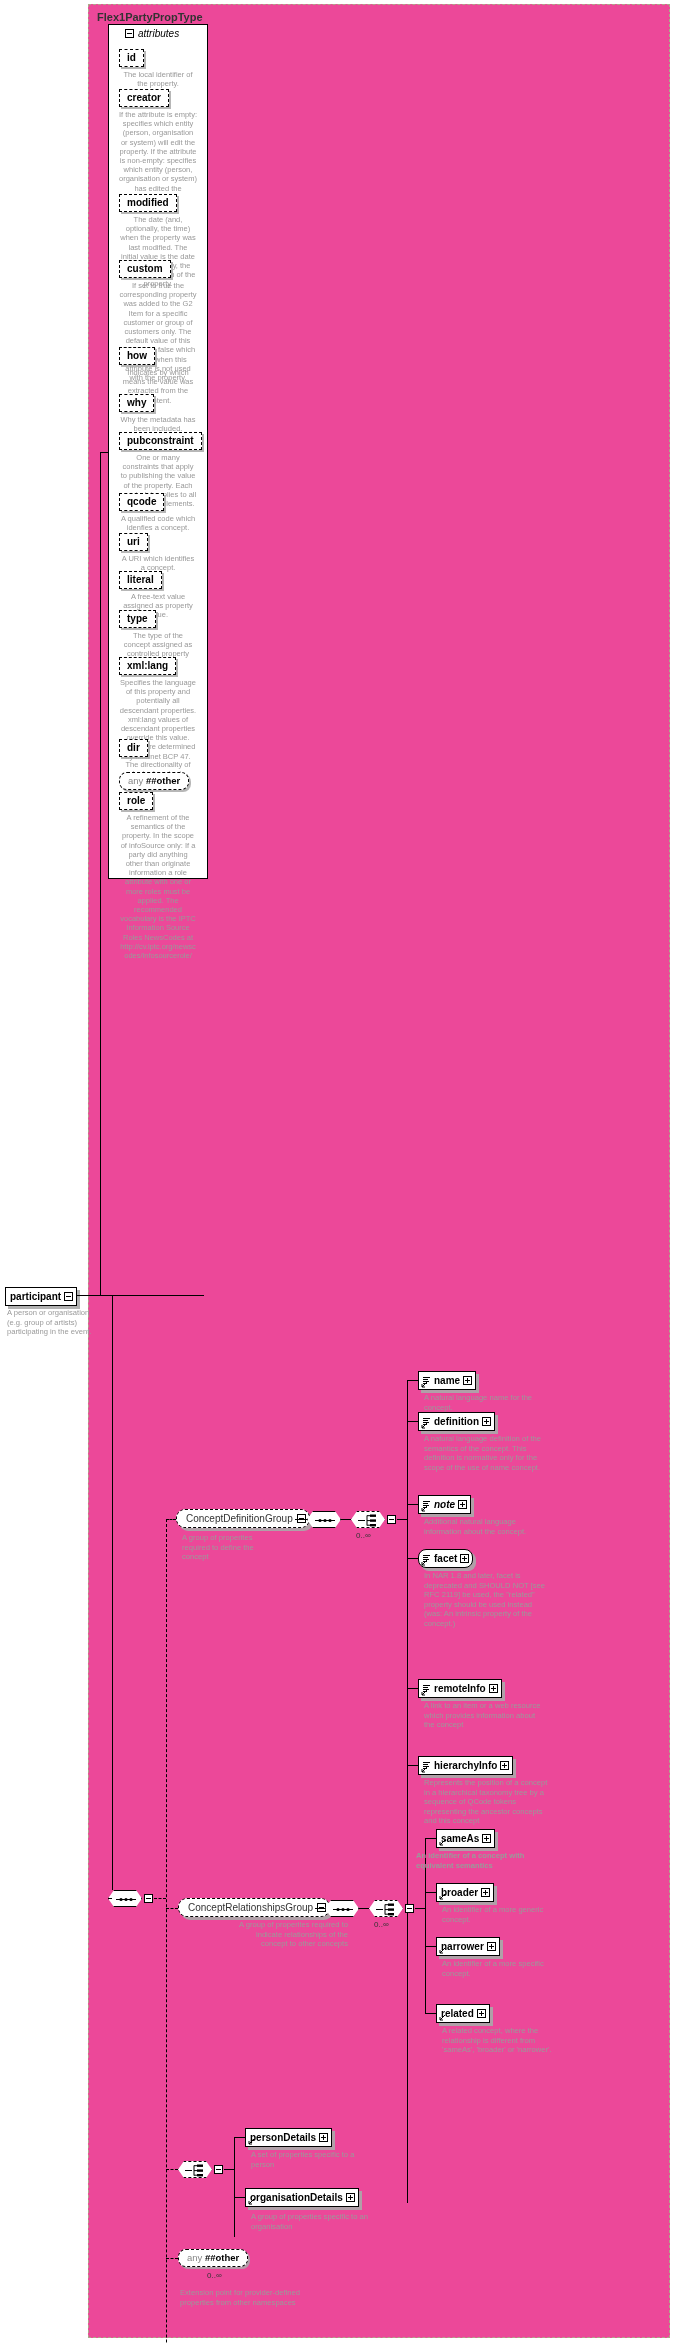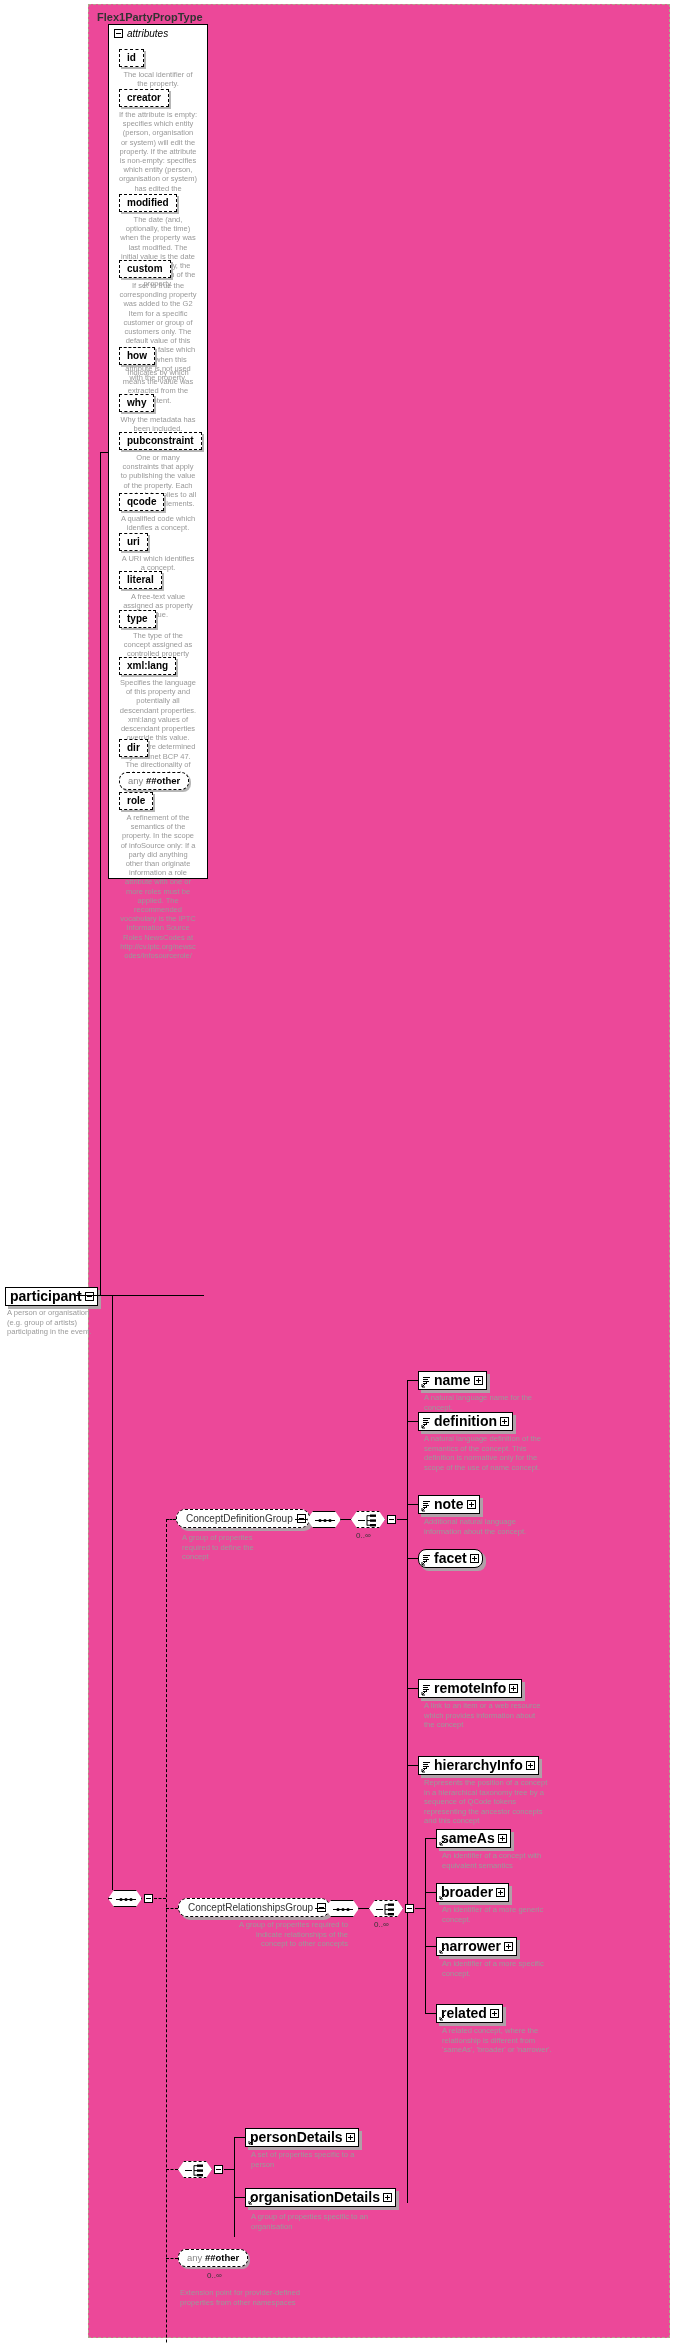--- a/index.html
+++ b/index.html
@@ -39,21 +39,21 @@
     left: 108px; top: 24px;
     width: 100px; height: 855px;
     background: #ffffff;
     border: 1px solid #000000;
   }
   .attributes-header {
     position: absolute;
     left: 0; top: 0;
     width: 100%;
     height: 16px;
-    padding-left: 5px;
+    padding-left: 16px;
     display: flex; align-items: center;
     gap: 4px;
   }
   .attributes-header .lbl {
     font-size: 10px;
     font-style: italic;
     color: #000;
   }
   .expander {
     width: 9px; height: 9px;
@@ -121,21 +121,21 @@
     background: #ffffff;
     border: 1px solid #000000;
     box-shadow: 3px 3px 0 rgba(170,170,170,0.9);
     display: flex;
     align-items: center;
     padding: 2px 3px 2px 4px;
     gap: 3px;
     white-space: nowrap;
   }
   .elem-label {
-    font-size: 14px;
+    font-size: 10px;
     font-weight: bold;
     color: #000000;
     line-height: 13px;
   }
   .elem-desc {
     position: absolute;
     font-size: 7.6px;
     line-height: 9.6px;
     color: #9a9a9a;
   }
@@ -415,21 +415,21 @@
     <span class="expander plus"></span>
     <span class="arrow-glyph">
       <svg width="7" height="7" viewBox="0 0 7 7">
           <path d="M6 1 L1 6 M1 6 L1 3 M1 6 L4 6" stroke="#000" stroke-width="1" fill="none"></path>
         </svg>
     </span>
   </div>
   <div class="elem-desc" style="left:424px; top:1434px; width:122px;">A natural language definition of the semantics of the concept. This definition is normative only for the scope of the use of name concept.</div>
 
   <div class="line h" style="left:407px; top:1504px; width:11px;"></div>
-  <div class="elem-box" style="left:418px; top:1495px;">
+  <div class="elem-box" style="left:418px; top:1495px;font-style:italic;">
     <span class="doc-glyph">
         <i></i>
         <i></i>
         <i></i>
         <i></i>
       </span>
     <span class="elem-label">note</span>
     <span class="expander plus"></span>
     <span class="arrow-glyph">
       <svg width="7" height="7" viewBox="0 0 7 7">
@@ -448,20 +448,21 @@
         <i></i>
       </span>
     <span class="elem-label">facet</span>
     <span class="expander plus"></span>
     <span class="arrow-glyph">
       <svg width="7" height="7" viewBox="0 0 7 7">
           <path d="M6 1 L1 6 M1 6 L1 3 M1 6 L4 6" stroke="#000" stroke-width="1" fill="none"></path>
         </svg>
     </span>
   </div>
+  <div class="elem-desc" style="left:424px; top:1571px; width:124px;">In NAR 1.8 and later, facet is deprecated and SHOULD NOT [see RFC 2119] be used, the "related" property should be used instead (was: An intrinsic property of the concept.)</div>
 
   <div class="line h" style="left:407px; top:1688px; width:11px;"></div>
   <div class="elem-box" style="left:418px; top:1679px;">
     <span class="doc-glyph">
         <i></i>
         <i></i>
         <i></i>
         <i></i>
       </span>
     <span class="elem-label">remoteInfo</span>
@@ -534,21 +535,21 @@
   <div class="line h" style="left:425px; top:1838px; width:11px;"></div>
   <div class="elem-box" style="left:436px; top:1829px;">
     <span class="elem-label">sameAs</span>
     <span class="expander plus"></span>
     <span class="arrow-glyph">
       <svg width="7" height="7" viewBox="0 0 7 7">
           <path d="M6 1 L1 6 M1 6 L1 3 M1 6 L4 6" stroke="#000" stroke-width="1" fill="none"></path>
         </svg>
     </span>
   </div>
-  <div class="elem-desc" style="left:442px; top:1851px; width:118px;">An identifier of a concept with equivalent semantics</div>
+  <div class="elem-desc" style="left:416px; top:1851px; width:118px;font-weight:bold;">An identifier of a concept with equivalent semantics</div>
 
   <div class="line h" style="left:425px; top:1892px; width:11px;"></div>
   <div class="elem-box" style="left:436px; top:1883px;">
     <span class="elem-label">broader</span>
     <span class="expander plus"></span>
     <span class="arrow-glyph">
       <svg width="7" height="7" viewBox="0 0 7 7">
           <path d="M6 1 L1 6 M1 6 L1 3 M1 6 L4 6" stroke="#000" stroke-width="1" fill="none"></path>
         </svg>
     </span>

